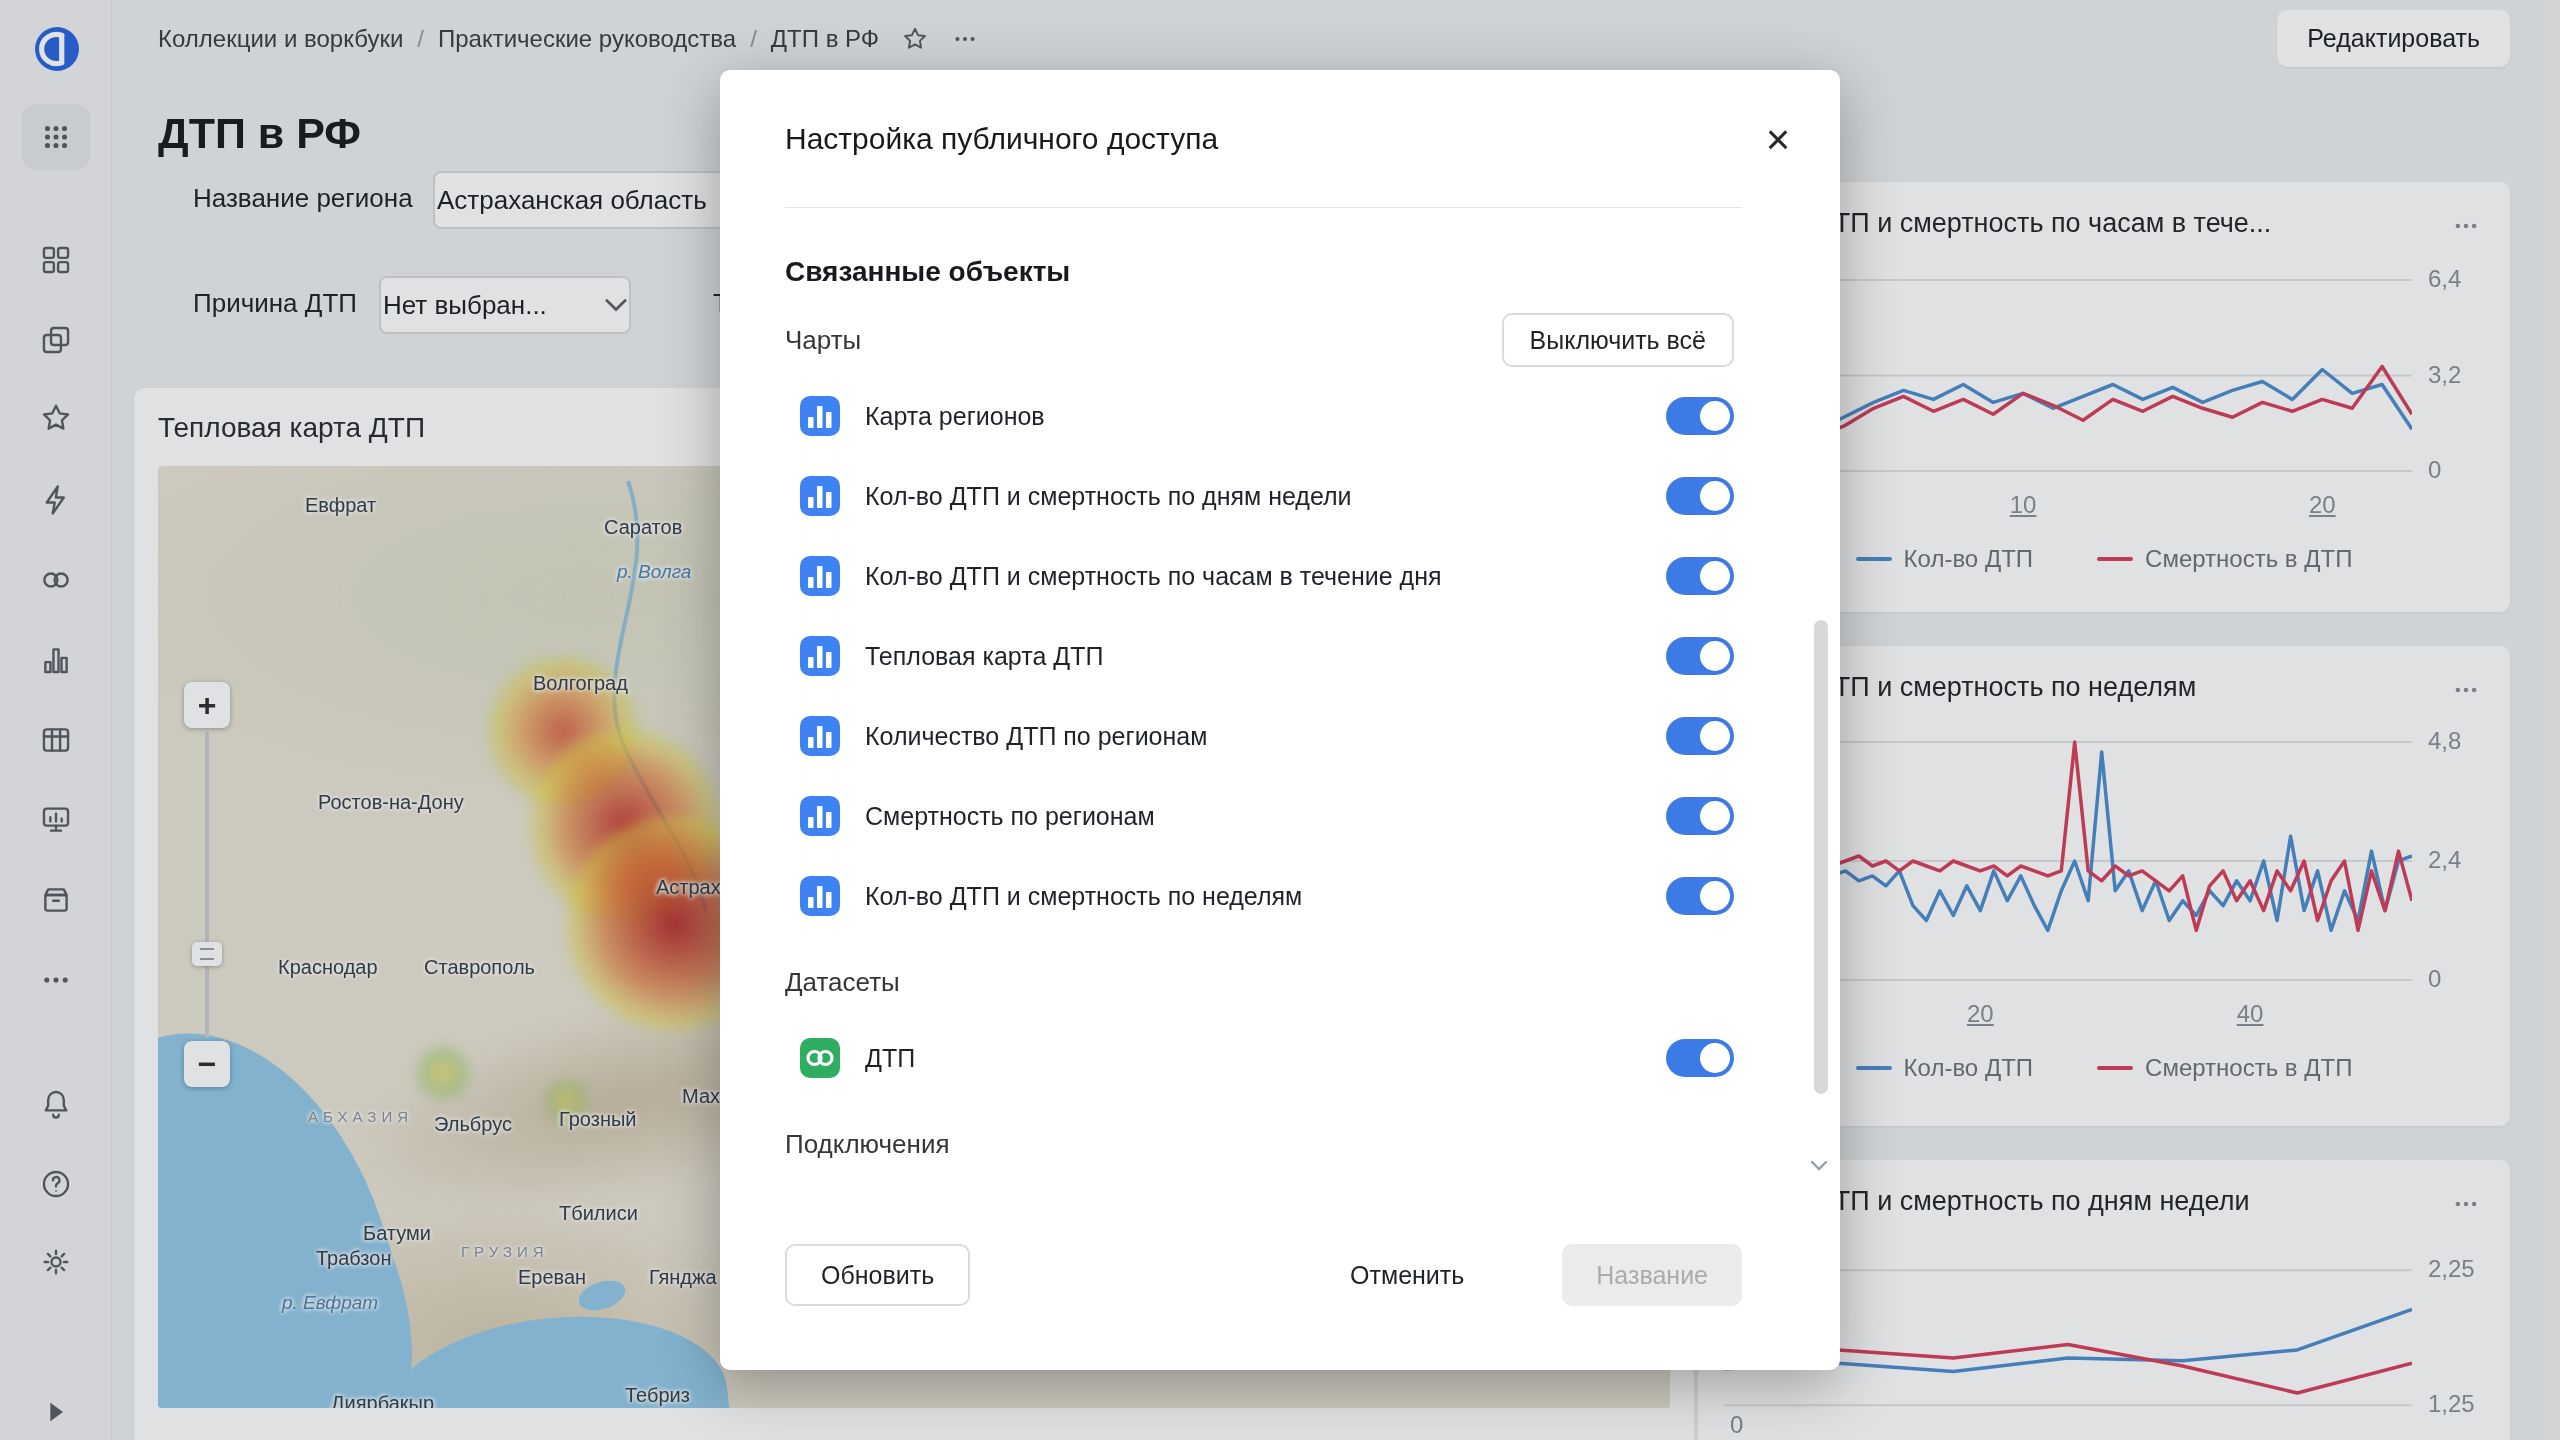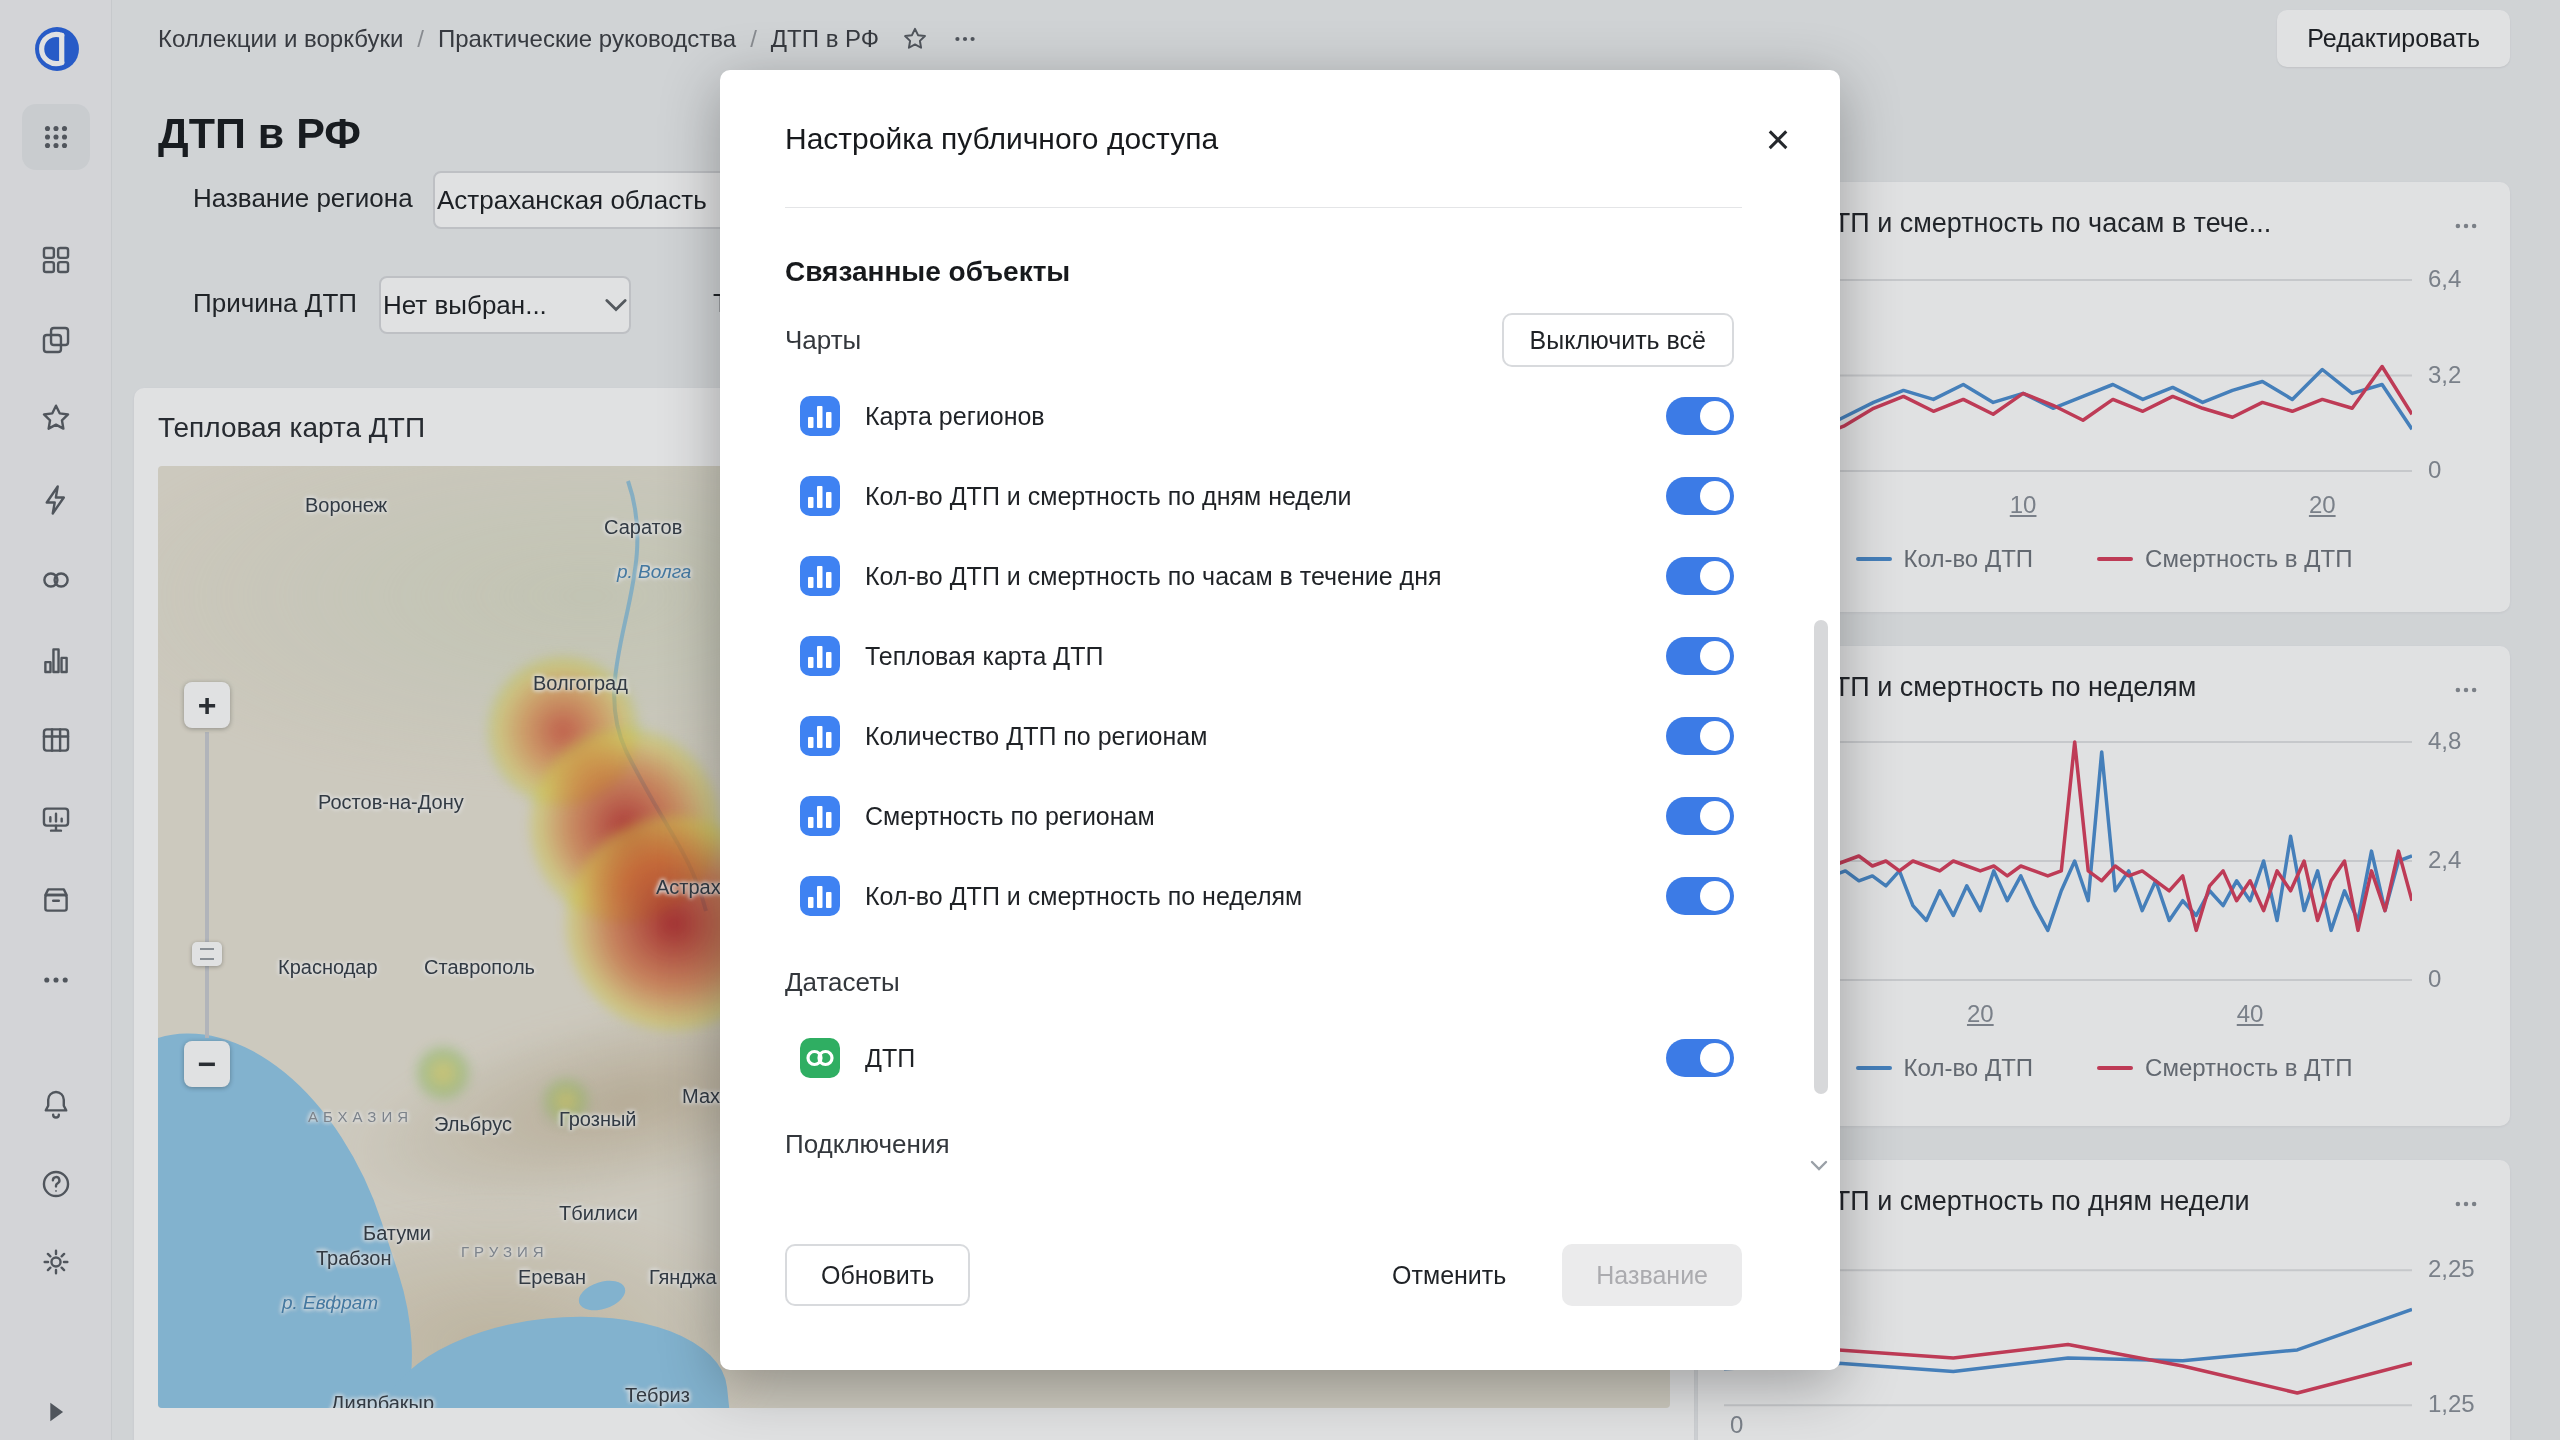--- a/index.html
+++ b/index.html
@@ -92,21 +92,21 @@
   .obj-icon{width:40px;height:40px;border-radius:10px;margin-left:15px;flex:0 0 40px;}
   .obj-icon svg{width:40px;height:40px;display:block;}
   .obj-icon.chart{background:#3f82f2;}
   .obj-icon.dataset{background:#2fae62;}
   .obj-name{font-size:25px;color:#1f2226;margin-left:25px;white-space:nowrap;}
   .toggle{width:68px;height:38px;border-radius:19px;background:#3c7be6;margin-left:auto;position:relative;flex:0 0 68px;}
   .toggle::after{content:"";position:absolute;top:4px;right:4px;width:30px;height:30px;border-radius:50%;background:#fff;}
   .m-scroll{position:absolute;right:12px;top:550px;width:14px;height:474px;background:#d7d8da;border-radius:7px;z-index:51;}
   .m-chevdown{position:absolute;right:8px;top:1082px;width:26px;height:26px;z-index:51;}
   .m-chevdown svg{width:26px;height:26px;fill:none;stroke:#9aa0a7;stroke-width:2.4;stroke-linecap:round;}
-  .m-footer{position:absolute;left:65px;right:98px;top:1173px;height:64px;display:flex;align-items:center;}
+  .m-footer{position:absolute;left:65px;right:98px;top:1173px;height:64px;display:flex;align-items:center;gap:42px;}
   .btn-update{height:62px;padding:0 34px;border:2px solid #d8dadd;border-radius:10px;background:#fff;font-size:25px;color:#1f2226;font-family:inherit;}
   .btn-flat{margin-left:auto;height:62px;padding:0 26px;border:none;background:none;font-size:25px;color:#1f2226;font-family:inherit;}
   .btn-disabled{margin-left:30px;height:62px;padding:0 34px;border:none;border-radius:10px;background:#ebebec;font-size:25px;color:#ababaf;font-family:inherit;}
 </style>
 </head>
 <body>
 
 <aside class="sidebar" id="sidebar">
     <div class="sb-logo"><svg viewBox="0 0 44 44" width="46" height="46">
         <circle cx="22" cy="22" r="21" fill="#2b66e0"></circle>
@@ -270,21 +270,21 @@
       <div class="sea lake1"></div>
       <svg class="river" width="1512" height="942">
         <path d="M470 15 C 505 115, 428 200, 468 285 C 508 365, 532 385, 548 445" fill="none" stroke="#85bedd" stroke-width="4" opacity="0.8"></path>
       </svg>
       <div class="hb hb1"></div>
       <div class="hb hb2"></div>
       <div class="hb hb3"></div>
       <div class="hb hb4"></div>
       <div class="hb hb5"></div>
       <div id="map-labels">
-          <span class="mlab" style="left: 147px; top: 28px;">Воронеж</span>
+          <span class="mlab" style="left: 147px; top: 28px;">Евфрат</span>
           <span class="mlab" style="left: 446px; top: 50px;">Саратов</span>
           <span class="mlab water" style="left: 459px; top: 95px;">р. Волга</span>
           <span class="mlab" style="left: 375px; top: 206px;">Волгоград</span>
           <span class="mlab" style="left: 160px; top: 325px;">Ростов-на-Дону</span>
           <span class="mlab" style="left: 498px; top: 410px;">Астрахань</span>
           <span class="mlab" style="left: 120px; top: 490px;">Краснодар</span>
           <span class="mlab" style="left: 266px; top: 490px;">Ставрополь</span>
           <span class="mlab" style="left: 524px; top: 619px;">Махачкала</span>
           <span class="mlab" style="left: 401px; top: 642px;">Грозный</span>
           <span class="mlab" style="left: 276px; top: 647px;">Эльбрус</span>

